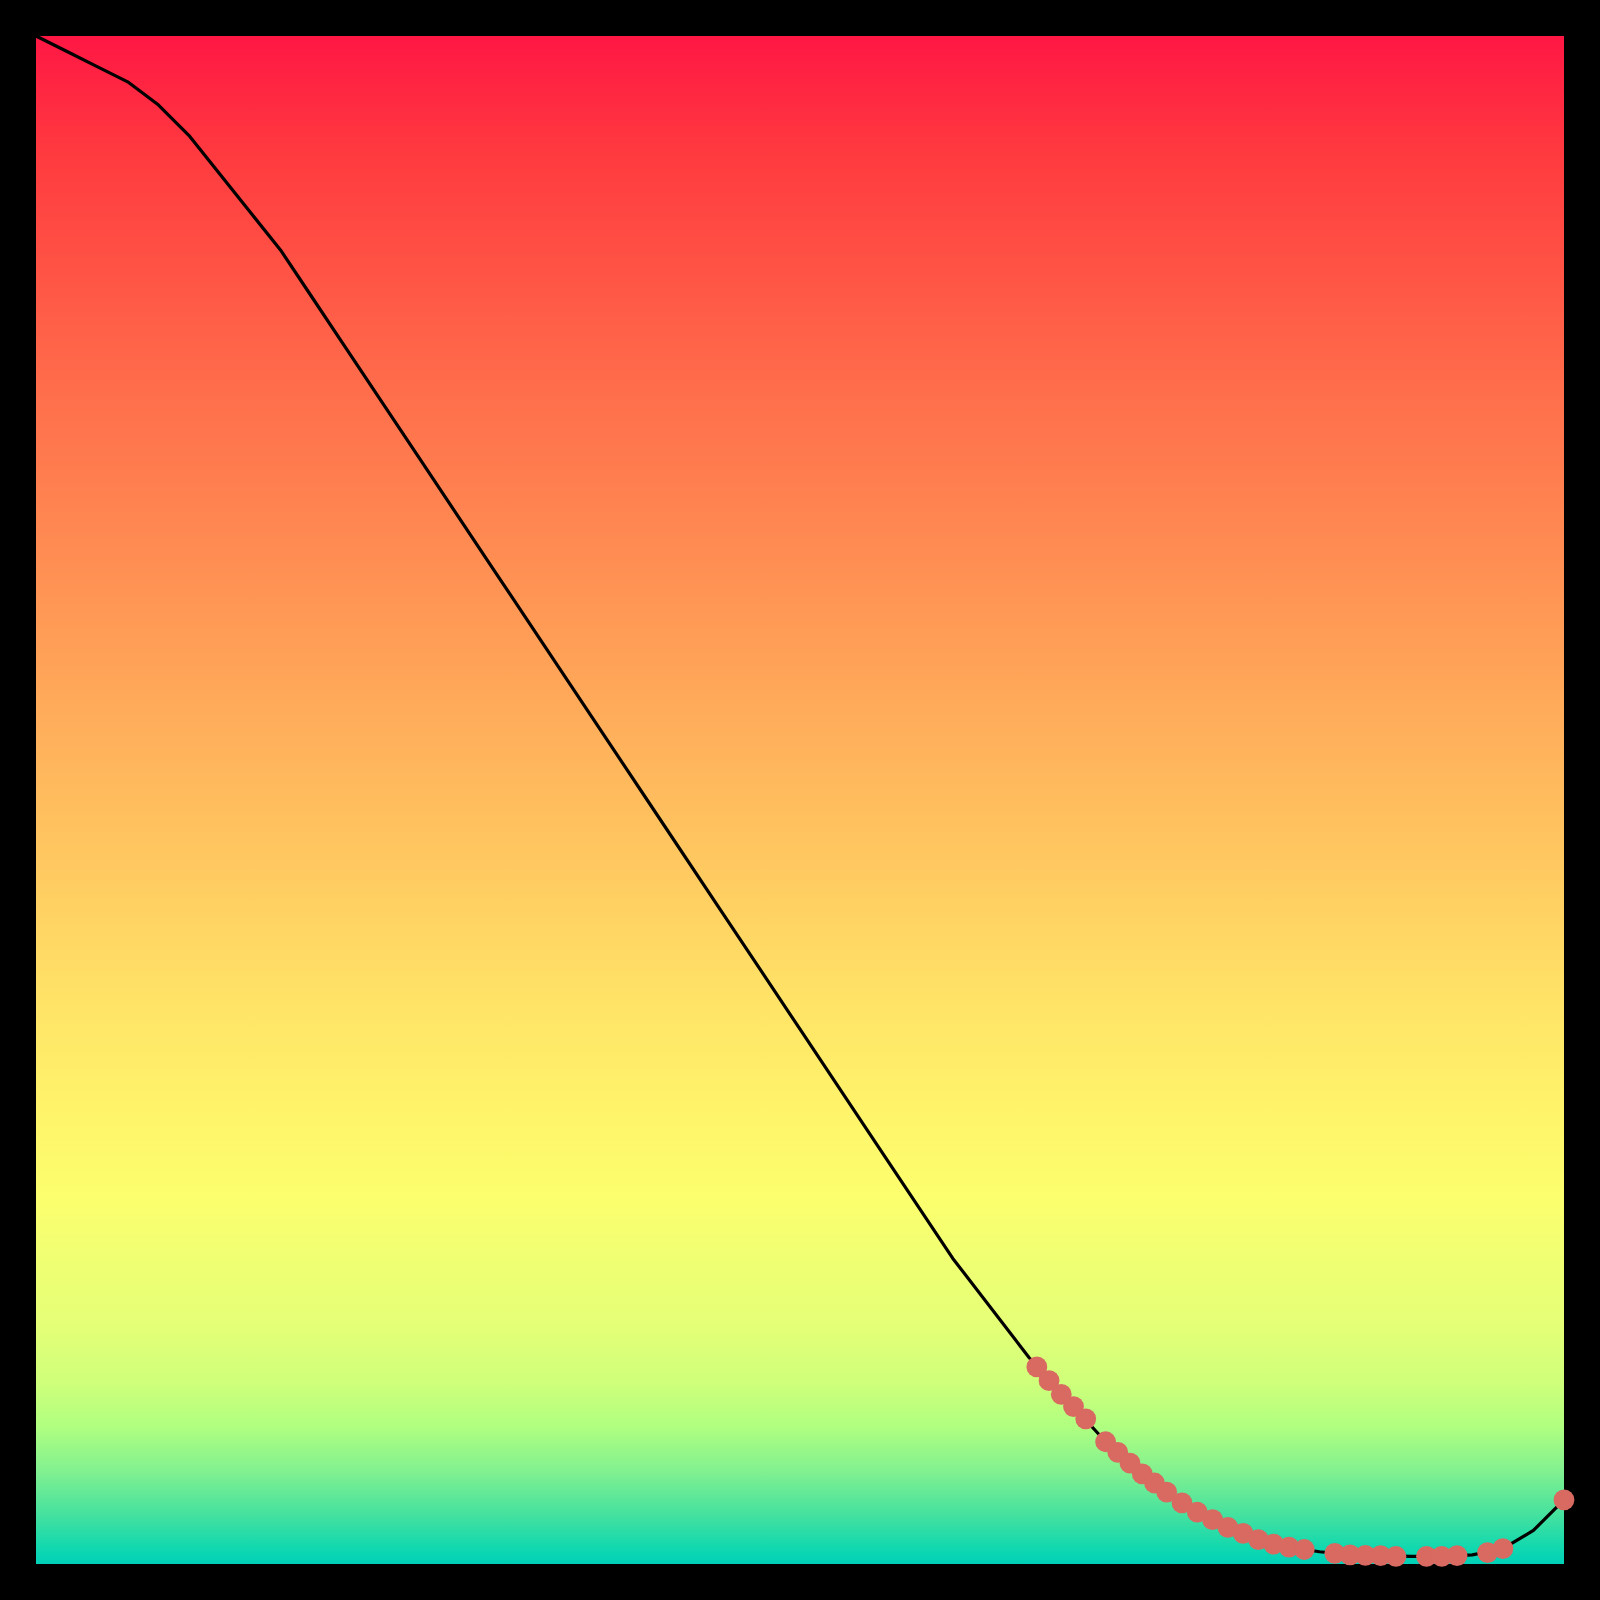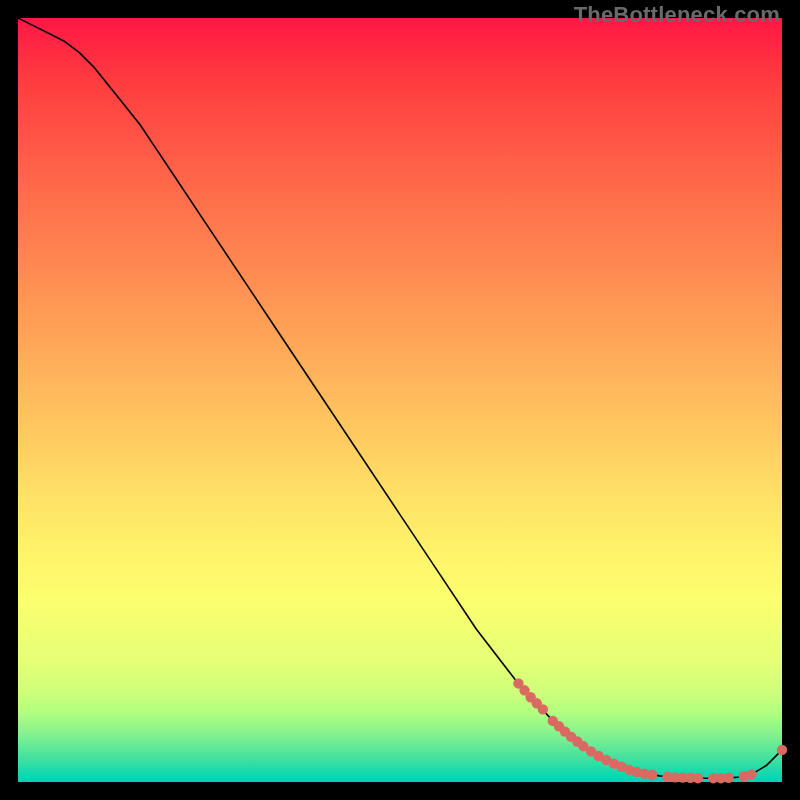--- a/index.html
+++ b/index.html
@@ -67,21 +67,20 @@
   .pt {
     fill: #d86a62;
     stroke: none;
   }
 </style>
 </head>
 <body>
 
 <div class="frame">
   <div class="plot-area"></div>
-  <div class="watermark">TheBottleneck.com</div>
   <svg class="curve" viewBox="0 0 764 764">
     <path id="curve-path" class="line-path" d="M0.00 0.00 L15.28 7.64 L30.56 15.28 L45.84 22.92 L61.12 34.38 L76.40 49.66 L91.68 68.76 L106.96 87.86 L122.24 106.96 L137.52 129.88 L152.80 152.80 L191.00 210.10 L229.20 267.40 L267.40 324.70 L305.60 382.00 L343.80 439.30 L382.00 496.60 L420.20 553.90 L458.40 611.20 L496.60 660.86 L534.80 702.88 L573.00 733.44 L595.92 745.66 L611.20 751.78 L626.48 755.60 L641.76 757.89 L657.04 759.42 L672.32 759.80 L687.60 760.18 L702.88 760.18 L718.16 759.42 L733.44 756.36 L748.72 747.19 L764.00 731.91"></path>
     <g id="points-group">
         <circle cx="500.42" cy="665.44" r="5.2" class="pt"></circle>
         <circle cx="506.53" cy="672.32" r="5.2" class="pt"></circle>
         <circle cx="512.64" cy="679.20" r="5.2" class="pt"></circle>
         <circle cx="518.76" cy="685.31" r="5.2" class="pt"></circle>
         <circle cx="524.87" cy="691.42" r="5.2" class="pt"></circle>
         <circle cx="534.80" cy="702.88" r="5.2" class="pt"></circle>
         <circle cx="540.91" cy="708.23" r="5.2" class="pt"></circle>

